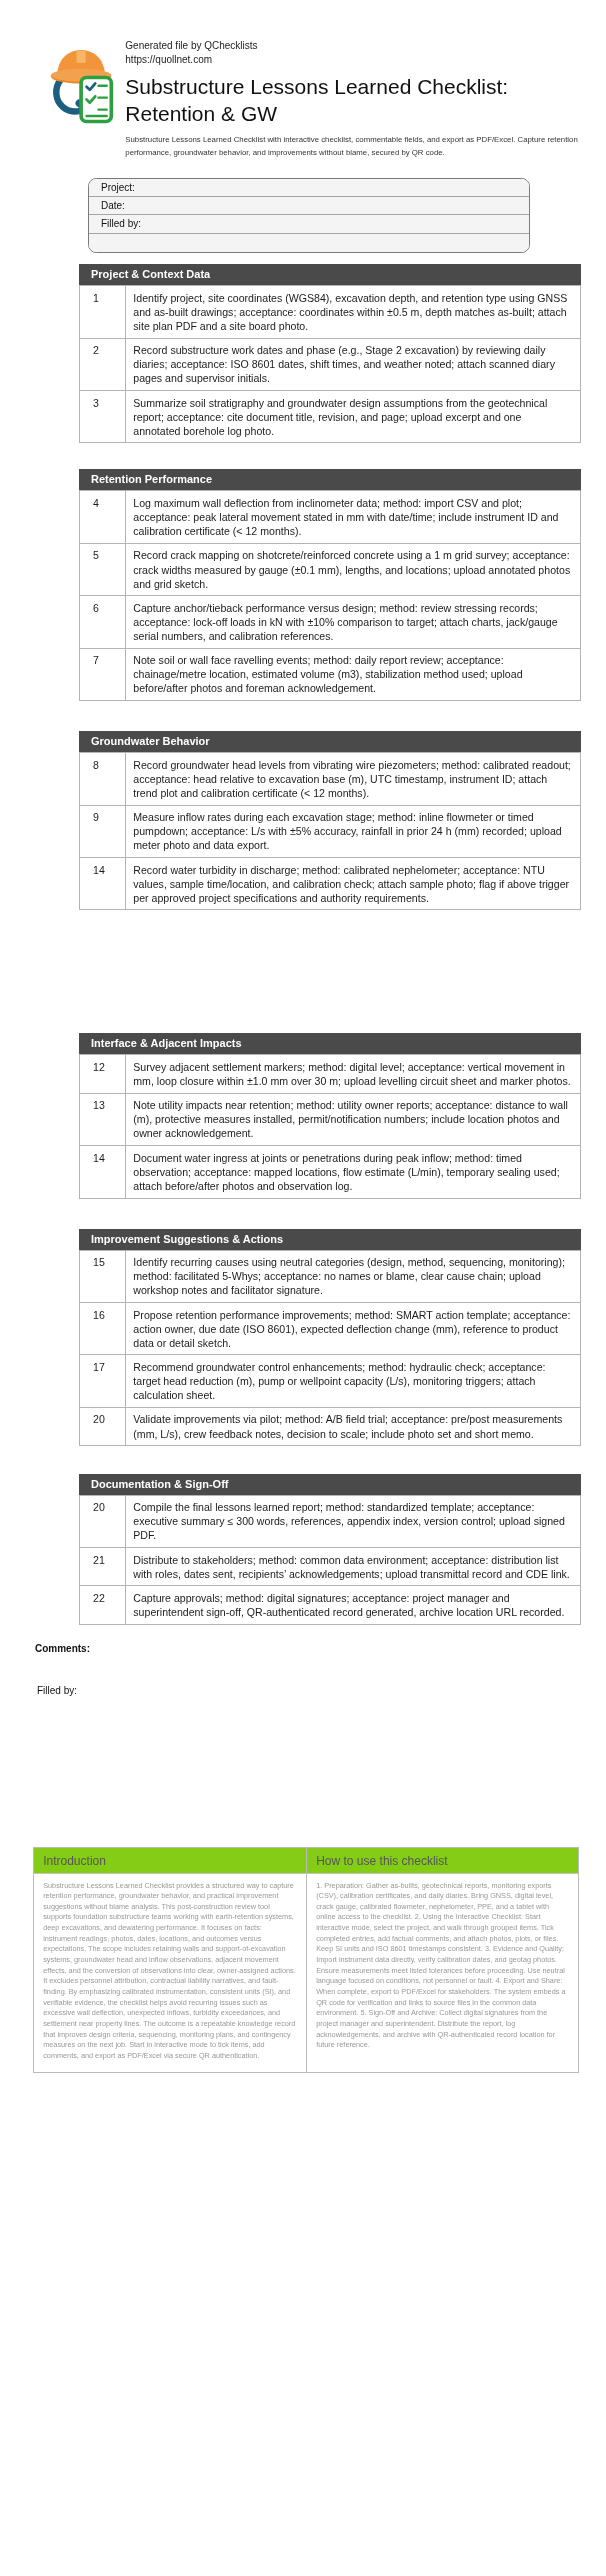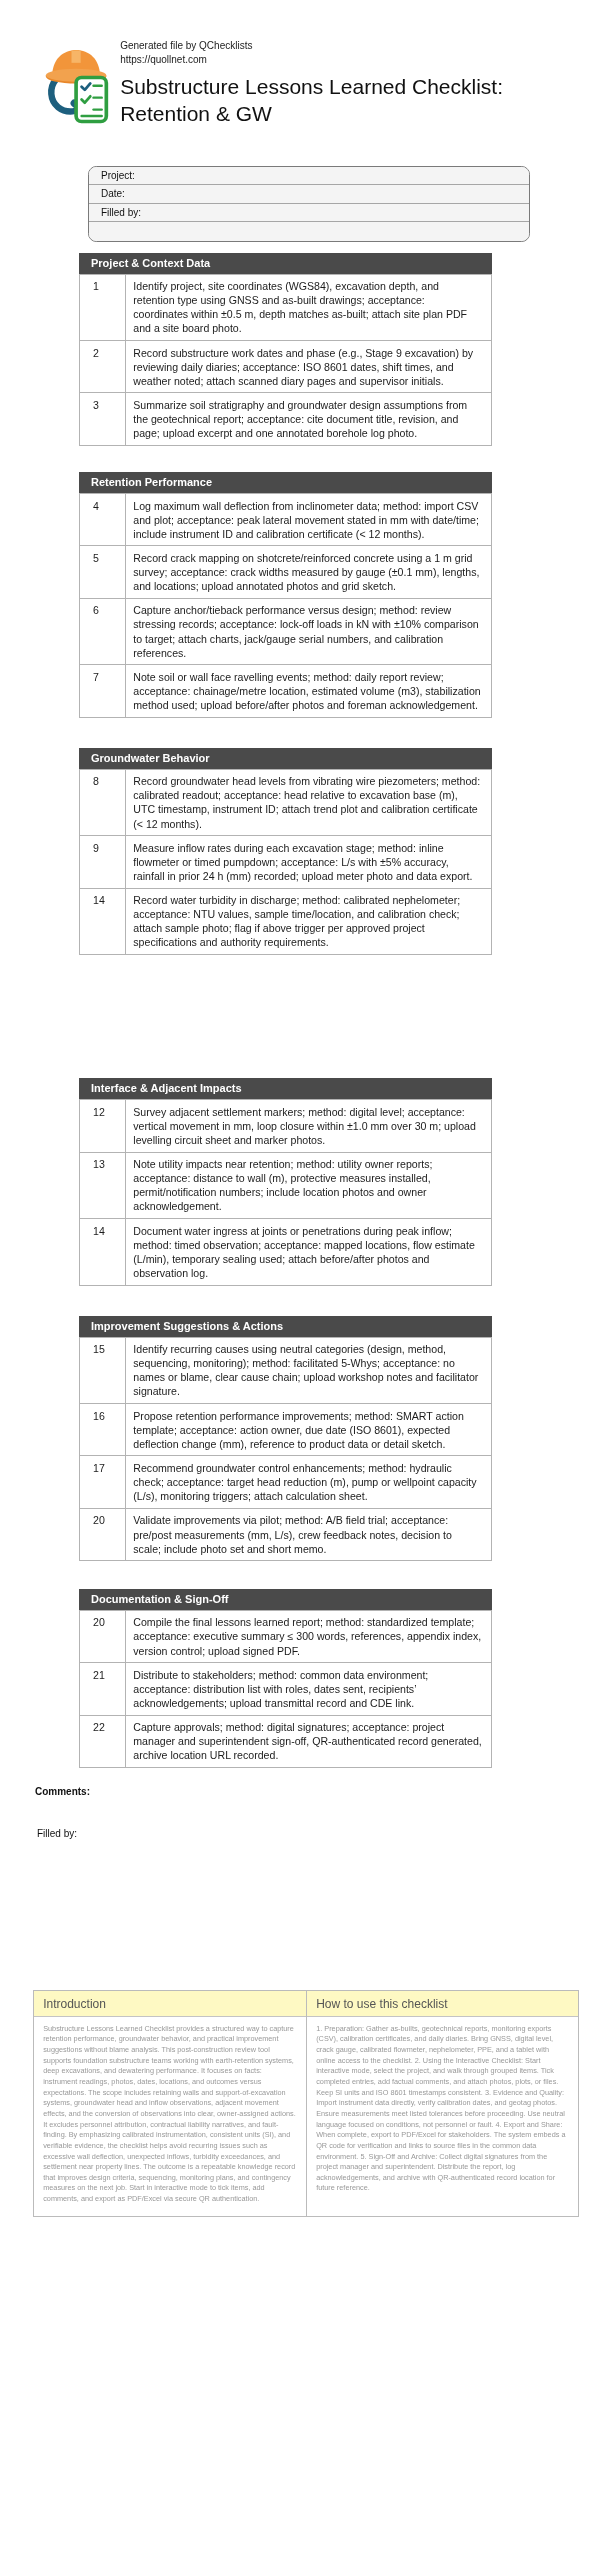--- a/index.html
+++ b/index.html
@@ -1,36 +1,36 @@
 <!DOCTYPE html>
 <html style="font-size:14.7px"><head>
 <meta charset="utf-8">
 <style>
   * { margin:0; padding:0; box-sizing:border-box; }
   html,body { background:#ffffff; }
   body { font-family:"Liberation Sans", sans-serif; color:#1c1c1c; }
   .page { width:607px; min-height:2576px; background:#fff; position:relative; overflow:hidden; }
 
   
-  .header { display:flex; padding:39px 33px 0 48px;justify-content:center; }
+  .header { display:flex; padding:39px 33px 0 48px; }
   .logo { width:68px; height:88px; flex:0 0 68px; }
   .hdr-divider { width:1.8px; background:#4d4d4d; margin:0 13px 0 -3.7px; min-height:108px; }
   .hdr-text { width:459px; }
   .generated { font-size:10px; color:#222; line-height:1.35; }
   .site-url { font-size:10px; color:#222; line-height:1.35; }
   .page-title { font-size:21px; font-weight:400; color:#111; line-height:1.28; margin-top:8.3px; width:464px; }
   .page-subtitle { font-size:7.8px; color:#333; line-height:1.55; margin-top:6.4px; width:464px; }
 
   
   .meta-box { width:442px; margin:19px 0 0 88px; background:#f4f4f4; border:1.4px solid #7a7a7a; border-radius:8.3px; overflow:hidden; }
   .meta-row { height:18.4px; line-height:17.4px; font-size:10px; color:#111; padding-left:12px; border-bottom:0.9px solid #a6a6a6; background:#f4f4f4; }
   .meta-row:last-child { border-bottom:none; }
 
   
-  .check-section { width:413px; margin-left:79px; }
+  .check-section { width:502px; margin-left:79px; }
   .sec-header { background:#4a4a4a; color:#fff; font-size:11px; font-weight:bold; height:21px; line-height:21px; padding-left:12px; }
   .check-table { width:100%; border-collapse:collapse; }
   .check-table td { border:0.9px solid #b3b3b3; font-size:10.6px; line-height:1.33; vertical-align:top; }
   .check-table td.num { width:46px; padding:4.6px 3.7px 4.6px 13px; }
   .check-table td.txt { padding:4.6px 9.2px 4.6px 7.3px; }
   .mt-s0 { margin-top:11px; }
   .mt-s1 { margin-top:26px; }
   .mt-s2 { margin-top:30px; }
   .mt-s3 { margin-top:123px; }
   .mt-s4 { margin-top:30px; }
@@ -38,21 +38,21 @@
 
   
   .comments-label { margin:18.4px 0 0 35px; font-size:10px; font-weight:bold; color:#111; }
   .filledby-label { margin:31px 0 0 37px; font-size:10px; color:#111; }
   .signature-label { margin:17.4px 0 0 37px; font-size:10px; color:#111; }
 
   
   .info-wrap { width:546px; margin:151px 0 0 33px; border:0.9px solid #bbb; display:flex; }
   .info-col { width:50%; }
   .info-col + .info-col { border-left:0.9px solid #bbb; }
-  .info-head { background:#fef9c3; border-bottom:0.9px solid #c4c4c4; padding:5.5px 9.2px; font-size:12px; color:#555; }
+  .info-head { background:#84cc16; border-bottom:0.9px solid #c4c4c4; padding:5.5px 9.2px; font-size:12px; color:#555; }
   .info-body { padding:6.4px 9.2px 11px 9.2px; font-size:7.3px; line-height:1.46; color:#999; }
 </style>
 </head>
 <body>
 
 <div class="page">
 
   <div class="header">
     <div class="logo">
       <svg width="68" height="88" viewBox="0 0 74 96">
@@ -78,41 +78,42 @@
           <line x1="55" y1="77" x2="64" y2="77" stroke="#2f9e41" stroke-width="2.6" stroke-linecap="round"></line>
           <line x1="42" y1="84" x2="64" y2="84" stroke="#2f9e41" stroke-width="2.6" stroke-linecap="round"></line>
         </g>
       </svg>
     </div>
     <div class="hdr-divider"></div>
     <div class="hdr-text">
       <div class="generated">Generated file by QChecklists</div>
       <div class="site-url">https://quollnet.com</div>
       <div class="page-title">Substructure Lessons Learned Checklist: Retention &amp; GW</div>
+      <div class="page-subtitle">Substructure Lessons Learned Checklist with interactive checklist, commentable fields, and export as PDF/Excel. Capture retention performance, groundwater behavior, and improvements without blame, secured by QR code.</div>
     </div>
   </div>
 
   <div class="meta-box">
     <div class="meta-row">Project:</div>
     <div class="meta-row">Date:</div>
     <div class="meta-row">Filled by:</div>
     <div class="meta-row"></div>
   </div>
 
   <div class="check-section mt-s0">
     <div class="sec-header">Project &amp; Context Data</div>
     <table class="check-table">
       <tbody>
           <tr>
         <td class="num">1</td>
         <td class="txt">Identify project, site coordinates (WGS84), excavation depth, and retention type using GNSS and as-built drawings; acceptance: coordinates within ±0.5 m, depth matches as-built; attach site plan PDF and a site board photo.</td>
       </tr>
       <tr>
         <td class="num">2</td>
-        <td class="txt">Record substructure work dates and phase (e.g., Stage 9 excavation) by reviewing daily diaries; acceptance: ISO 8601 dates, shift times, and weather noted; attach scanned diary pages and supervisor initials.</td>
+        <td class="txt">Record substructure work dates and phase (e.g., Stage 2 excavation) by reviewing daily diaries; acceptance: ISO 8601 dates, shift times, and weather noted; attach scanned diary pages and supervisor initials.</td>
       </tr>
       <tr>
         <td class="num">3</td>
         <td class="txt">Summarize soil stratigraphy and groundwater design assumptions from the geotechnical report; acceptance: cite document title, revision, and page; upload excerpt and one annotated borehole log photo.</td>
       </tr>
     </tbody>
       </table>
   </div>
 
   <div class="check-section mt-s1">

